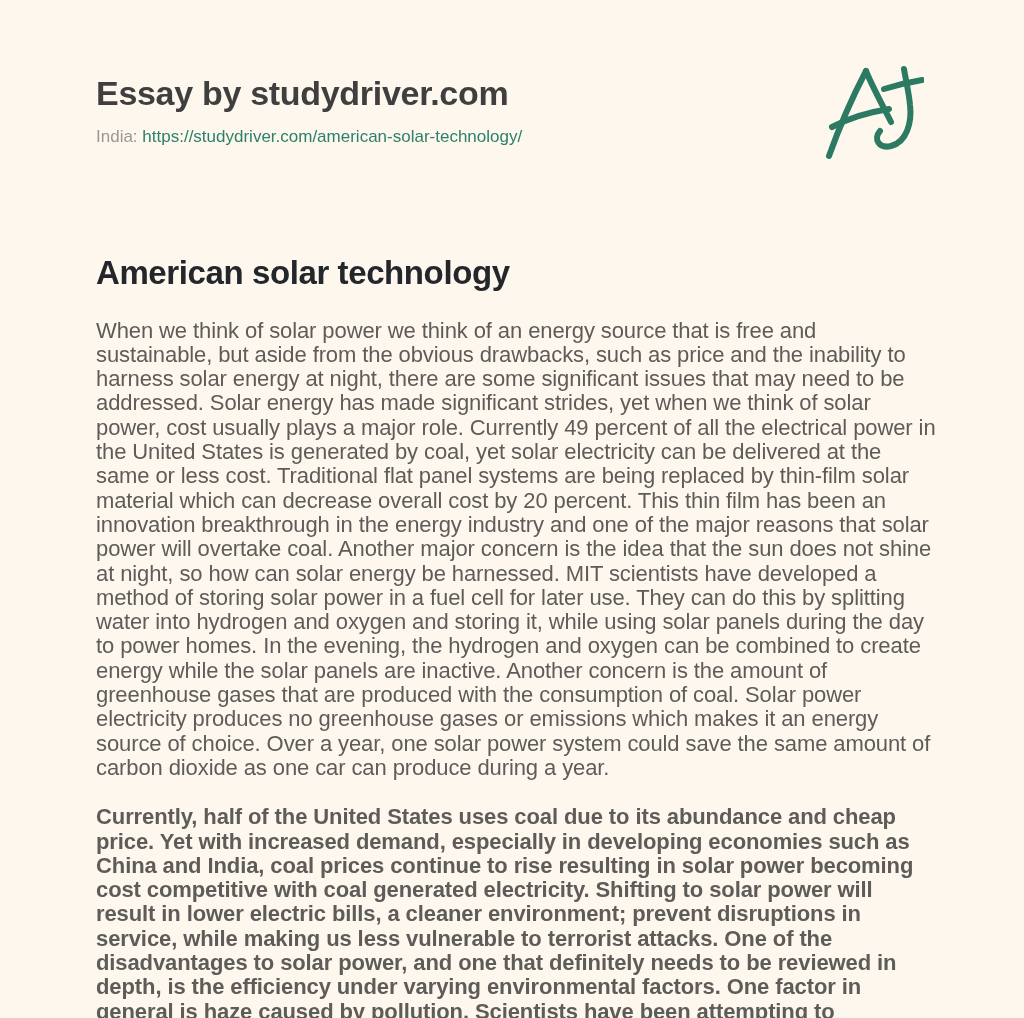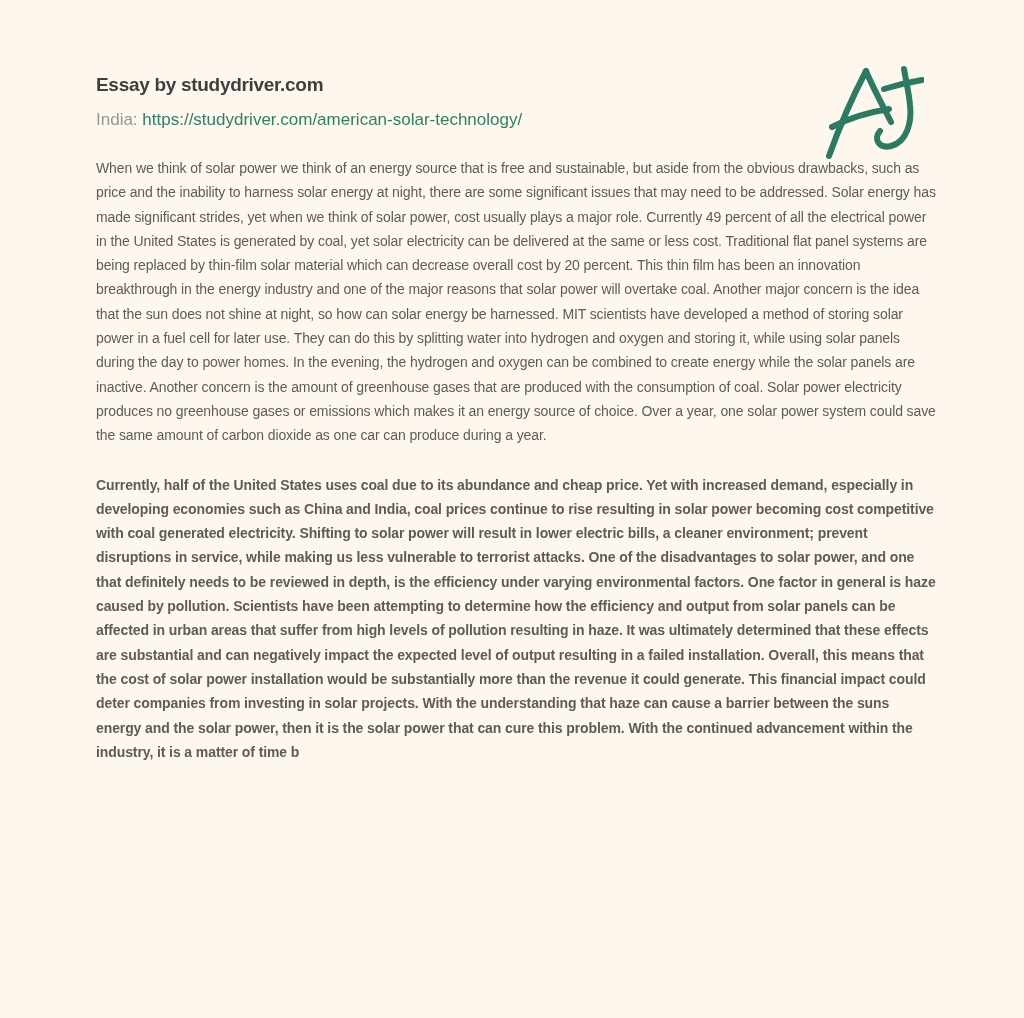--- a/index.html
+++ b/index.html
@@ -18,21 +18,21 @@
     padding: 0;
     box-sizing: border-box;
   }
   .content {
     padding: 74px 88px 0 96px;
     box-sizing: border-box;
     max-width: 1024px;
   }
   .doc-header h1 {
     margin: 0;
-    font-size: 19px;
+    font-size: 34px;
     font-weight: 700;
     letter-spacing: -0.3px;
     color: #3f3f3f;
   }
   .source-line {
     margin: 14px 0 0 0;
     font-size: 17px;
     color: #9a9892;
   }
   .source-line a {
@@ -51,21 +51,21 @@
   .article-title {
     margin: 106px 0 0 0;
     font-size: 33px;
     font-weight: 700;
     letter-spacing: -0.4px;
     color: #23262a;
     line-height: 1.2;
   }
   .article-body p {
     margin: 26px 0 0 0;
-    font-size: 14px;
+    font-size: 22px;
     line-height: 24.3px;
     letter-spacing: -0.1px;
     color: #5d5c59;
     max-width: 844px;
   }
   .article-body p + p {
     margin-top: 25px;
     font-weight: bold;
   }
 </style>
@@ -93,20 +93,21 @@
 
     <header class="doc-header">
       <h1>Essay by studydriver.com</h1>
       <p class="source-line">
         <span>India:</span>
         <a href="#">https://studydriver.com/american-solar-technology/</a>
       </p>
     </header>
 
     <main class="article">
+      <h2 class="article-title">American solar technology</h2>
       <div class="article-body">
         <p>When we think of solar power we think of an energy source that is free and sustainable, but aside from the obvious drawbacks, such as price and the inability to harness solar energy at night, there are some significant issues that may need to be addressed. Solar energy has made significant strides, yet when we think of solar power, cost usually plays a major role. Currently 49 percent of all the electrical power in the United States is generated by coal, yet solar electricity can be delivered at the same or less cost. Traditional flat panel systems are being replaced by thin-film solar material which can decrease overall cost by 20 percent. This thin film has been an innovation breakthrough in the energy industry and one of the major reasons that solar power will overtake coal. Another major concern is the idea that the sun does not shine at night, so how can solar energy be harnessed. MIT scientists have developed a method of storing solar power in a fuel cell for later use. They can do this by splitting water into hydrogen and oxygen and storing it, while using solar panels during the day to power homes. In the evening, the hydrogen and oxygen can be combined to create energy while the solar panels are inactive. Another concern is the amount of greenhouse gases that are produced with the consumption of coal. Solar power electricity produces no greenhouse gases or emissions which makes it an energy source of choice. Over a year, one solar power system could save the same amount of carbon dioxide as one car can produce during a year.</p>
         <p>Currently, half of the United States uses coal due to its abundance and cheap price. Yet with increased demand, especially in developing economies such as China and India, coal prices continue to rise resulting in solar power becoming cost competitive with coal generated electricity. Shifting to solar power will result in lower electric bills, a cleaner environment; prevent disruptions in service, while making us less vulnerable to terrorist attacks. One of the disadvantages to solar power, and one that definitely needs to be reviewed in depth, is the efficiency under varying environmental factors. One factor in general is haze caused by pollution. Scientists have been attempting to determine how the efficiency and output from solar panels can be affected in urban areas that suffer from high levels of pollution resulting in haze. It was ultimately determined that these effects are substantial and can negatively impact the expected level of output resulting in a failed installation. Overall, this means that the cost of solar power installation would be substantially more than the revenue it could generate. This financial impact could deter companies from investing in solar projects. With the understanding that haze can cause a barrier between the suns energy and the solar power, then it is the solar power that can cure this problem. With the continued advancement within the industry, it is a matter of time b</p>
       </div>
     </main>
 
   </div>
 </div>
 
 </body></html>

